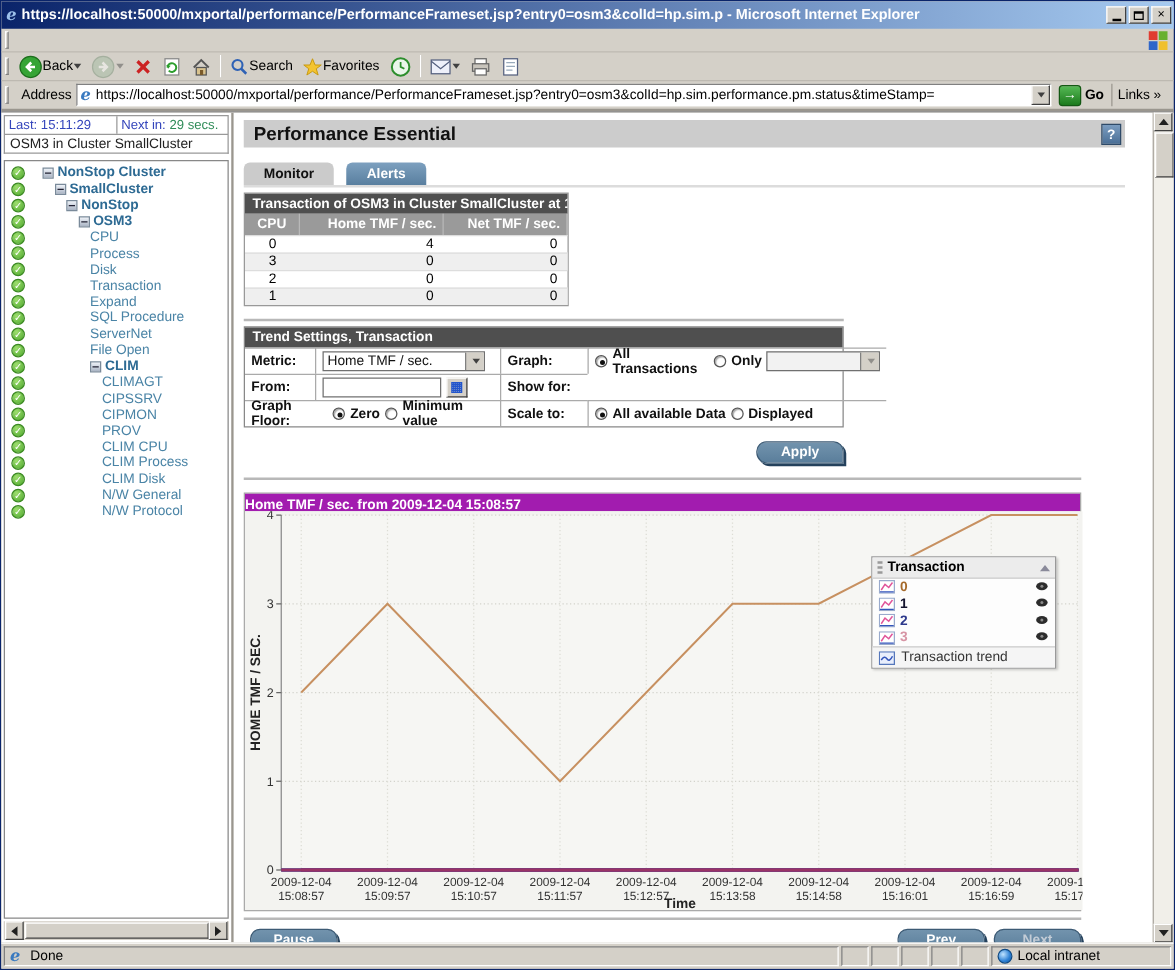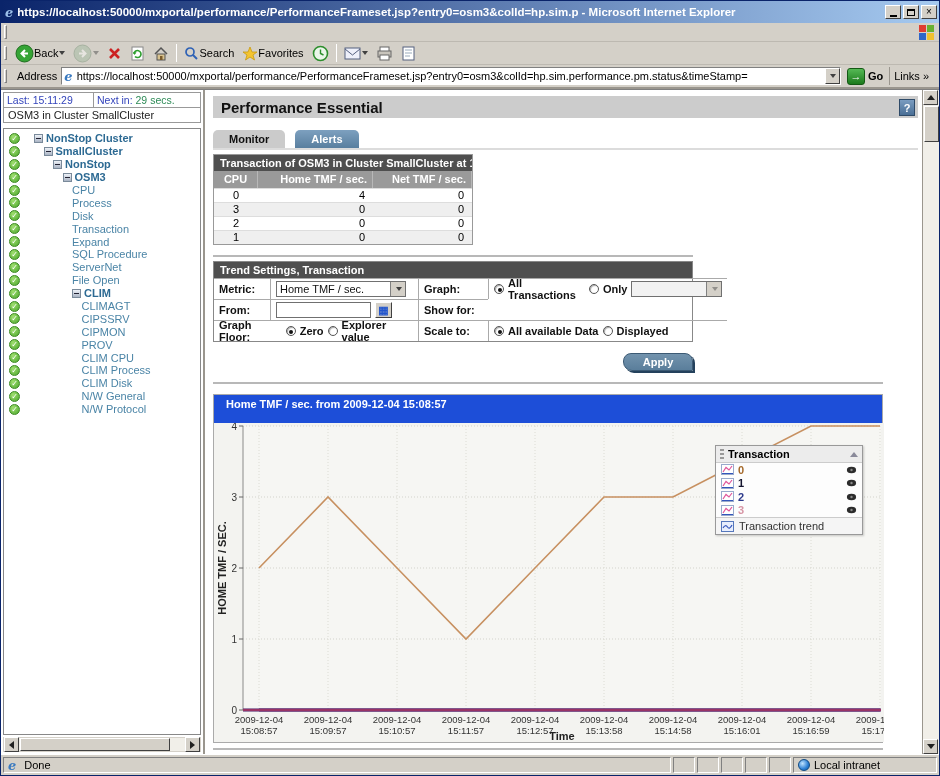--- a/index.html
+++ b/index.html
@@ -36,21 +36,21 @@
   .addr-label { font-size:11px; margin:0 4px 0 6px; }
   .addr-input { flex:1; height:18px; background:#fff; border:1px solid; border-color:#808080 #fff #fff #808080; display:flex; align-items:center; padding-left:2px; overflow:hidden; }
   .addr-url { font-size:11px; white-space:nowrap; flex:1; overflow:hidden; }
   .addr-dd { width:15px; height:16px; background:#d4d0c8; border:1px solid; border-color:#fff #404040 #404040 #fff; display:flex; align-items:center; justify-content:center; flex:0 0 auto; }
   .go-btn { display:flex; align-items:center; gap:3px; margin:0 6px; font-size:11px; font-weight:bold; }
   .go-box { width:18px; height:17px; background:linear-gradient(#55b955,#1c7a1c); border:1px solid #145914; border-radius:3px; color:#fff; font-size:11px; font-weight:bold; display:flex; align-items:center; justify-content:center; }
   .links { display:flex; align-items:center; gap:3px; font-size:11px; padding:0 6px 0 4px; border-left:1px solid #9a968e; height:18px; }
 
   
   .content { flex:1; display:flex; background:#d4d0c8; overflow:hidden; border-top:1px solid #808080; }
-  .sidebar { width:204px; background:#fff; border-right:2px solid #9a968e; display:flex; flex-direction:column; padding:2px; overflow:hidden; }
+  .sidebar { width:186px; background:#fff; border-right:2px solid #9a968e; display:flex; flex-direction:column; padding:2px; overflow:hidden; }
   .refresh-row { display:flex; border:1px solid #999; }
   .refresh-cell { font-size:10.5px; padding:1px 3px; white-space:nowrap; overflow:hidden; }
   .refresh-cell.c1 { width:90px; border-right:1px solid #999; }
   .refresh-cell.c2 { flex:1; }
   .lbl-blue { color:#3344bb; }
   .val-green { color:#2e8b57; }
   .context-box { border:1px solid #999; border-top:none; font-size:11px; color:#222; padding:1px 4px; height:15px; white-space:nowrap; }
   .tree { border:1px solid #888; margin-top:5px; flex:1; overflow:hidden; padding-top:3px; background:#fff; }
   .tree-row { height:12.9px; display:flex; align-items:center; white-space:nowrap; }
   .check-icon { width:11px; height:11px; border-radius:50%; background:radial-gradient(circle at 35% 30%,#9ede6e,#4ea82e); border:1px solid #3c8a22; color:#fff; font-size:8px; line-height:9px; text-align:center; margin-left:5px; flex:0 0 auto; }
@@ -111,21 +111,21 @@
   .radio { width:10px; height:10px; border-radius:50%; border:1px solid #555; background:#fff; position:relative; flex:0 0 auto; box-shadow:inset 1px 1px 1px #aaa; }
   .radio.checked::after { content:''; position:absolute; left:2.5px; top:2.5px; width:4px; height:4px; background:#111; border-radius:50%; }
   .num-input { width:34px; height:16px; background:#fff; border:1px solid #707070; font-size:11px; font-weight:bold; text-align:center; line-height:15px; }
 
   .apply-row { width:480px; margin-top:11px; display:flex; justify-content:flex-end; padding-right:0; }
   .hp-btn { min-width:70px; height:18px; background:linear-gradient(#7293ad,#5a7e9b); border:1px solid #3c5a74; border-radius:8px 8px 0 9px; color:#fff; font-size:11px; font-weight:bold; text-align:center; line-height:16px; box-shadow:2px 2px 0 #24415c; }
   .hp-btn.disabled { color:#c3ccd6; }
 
   
   .chart-card { width:670px; margin-top:10px; border:1px solid #aaa; position:relative; background:#f3f3f0; }
-  .chart-title { background:#1d4ed8; color:#fff; font-size:11px; font-weight:bold; height:28px; line-height:18px; padding:0 12px; }
+  .chart-title { background:#a21caf; color:#fff; font-size:11px; font-weight:bold; height:14px; line-height:18px; padding:0 0; }
   .chart-plot svg { display:block; }
 
   .legend { position:absolute; left:501px; top:50px; width:148px; background:#fdfdfd; border:1px solid #999; box-shadow:1px 1px 2px rgba(0,0,0,.2); font-size:11px; }
   .lg-head { height:17px; background:#ececec; border-bottom:1px solid #ccc; display:flex; align-items:center; padding:0 4px; gap:4px; }
   .lg-dots { width:4px; height:10px; border-left:2px dotted #999; border-right:2px dotted #999; }
   .lg-title { font-weight:bold; flex:1; }
   .lg-collapse { width:0; height:0; border-left:4px solid transparent; border-right:4px solid transparent; border-bottom:5px solid #8a8a9a; }
   .lg-item { height:13.5px; display:flex; align-items:center; padding:0 5px; gap:4px; }
   .lg-item .lbl { flex:1; font-weight:bold; }
   .lg-foot { height:17px; border-top:1px solid #ccc; background:#f5f5f5; display:flex; align-items:center; gap:5px; padding:0 5px; color:#333; }
@@ -486,21 +486,21 @@
             <span class="text-input" style="width:95px;"></span>
             <span class="cal-btn">▦</span>
           </div>
           <div class="sp-cell">Show for:</div>
 
           <div class="sp-cell first sp-span2">
             <span>Graph Floor:</span>
             <span class="radio checked"></span>
             <span>Zero</span>
             <span class="radio"></span>
-            <span>Explorer value</span>
+            <span>Minimum value</span>
           </div>
           <div class="sp-cell">Scale to:</div>
           <div class="sp-cell">
             <span class="radio checked"></span>
             <span>All available Data</span>
             <span class="radio"></span>
             <span>Displayed</span>
           </div>
         </div>
       </div>

